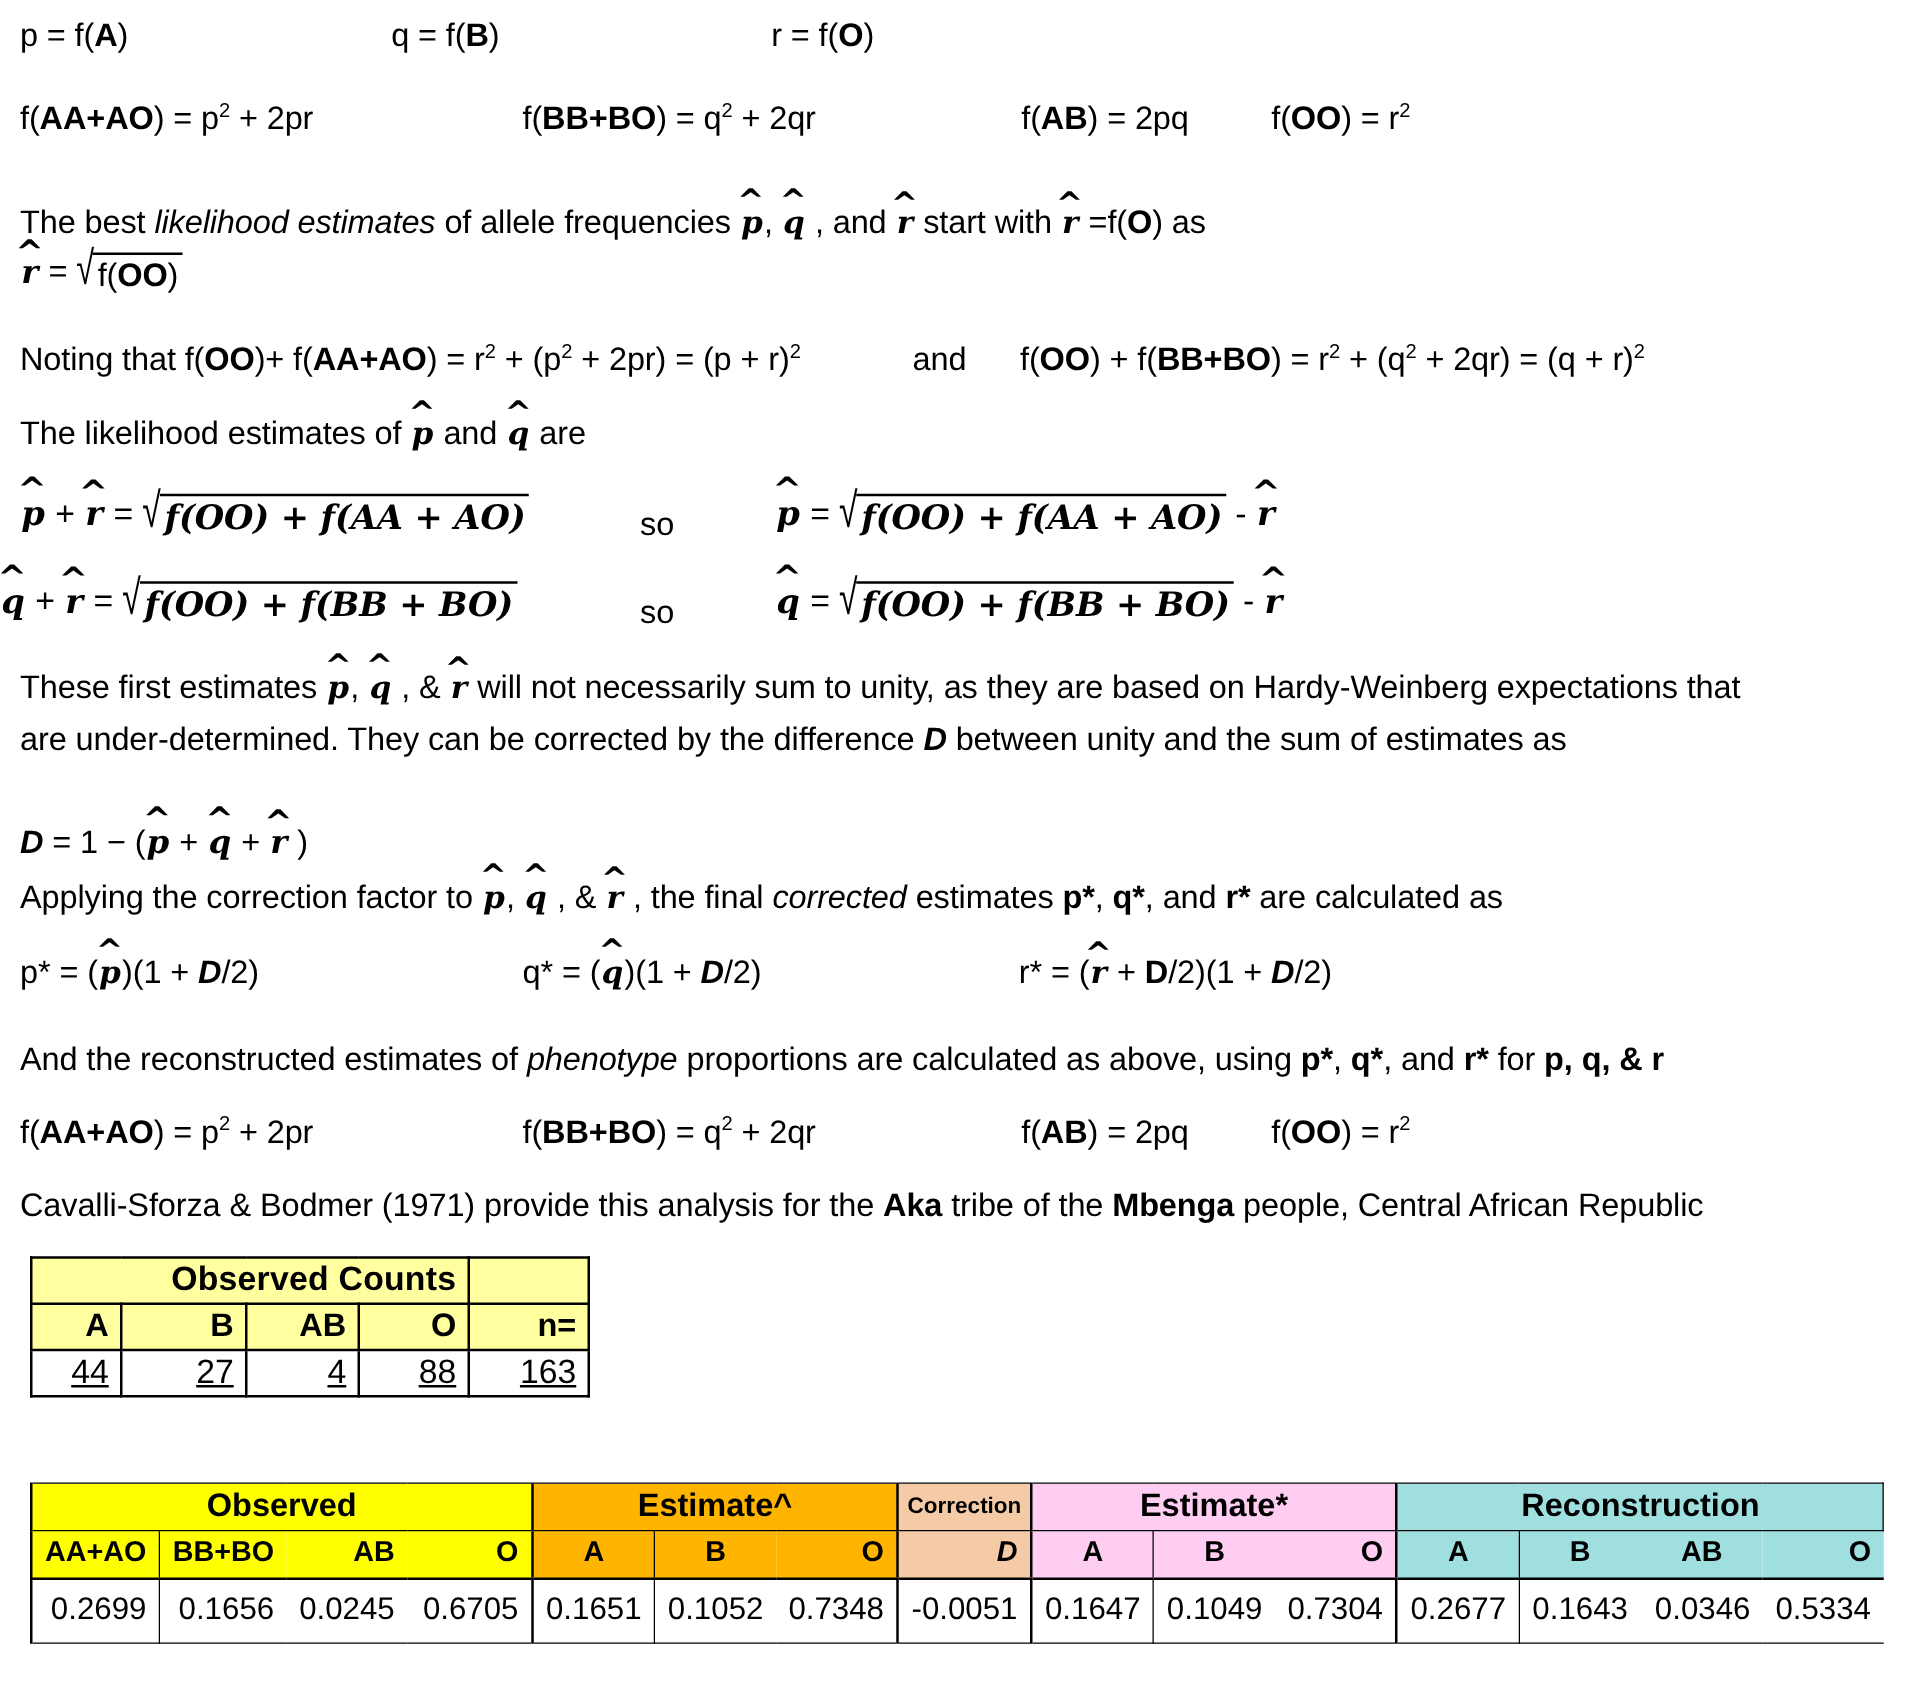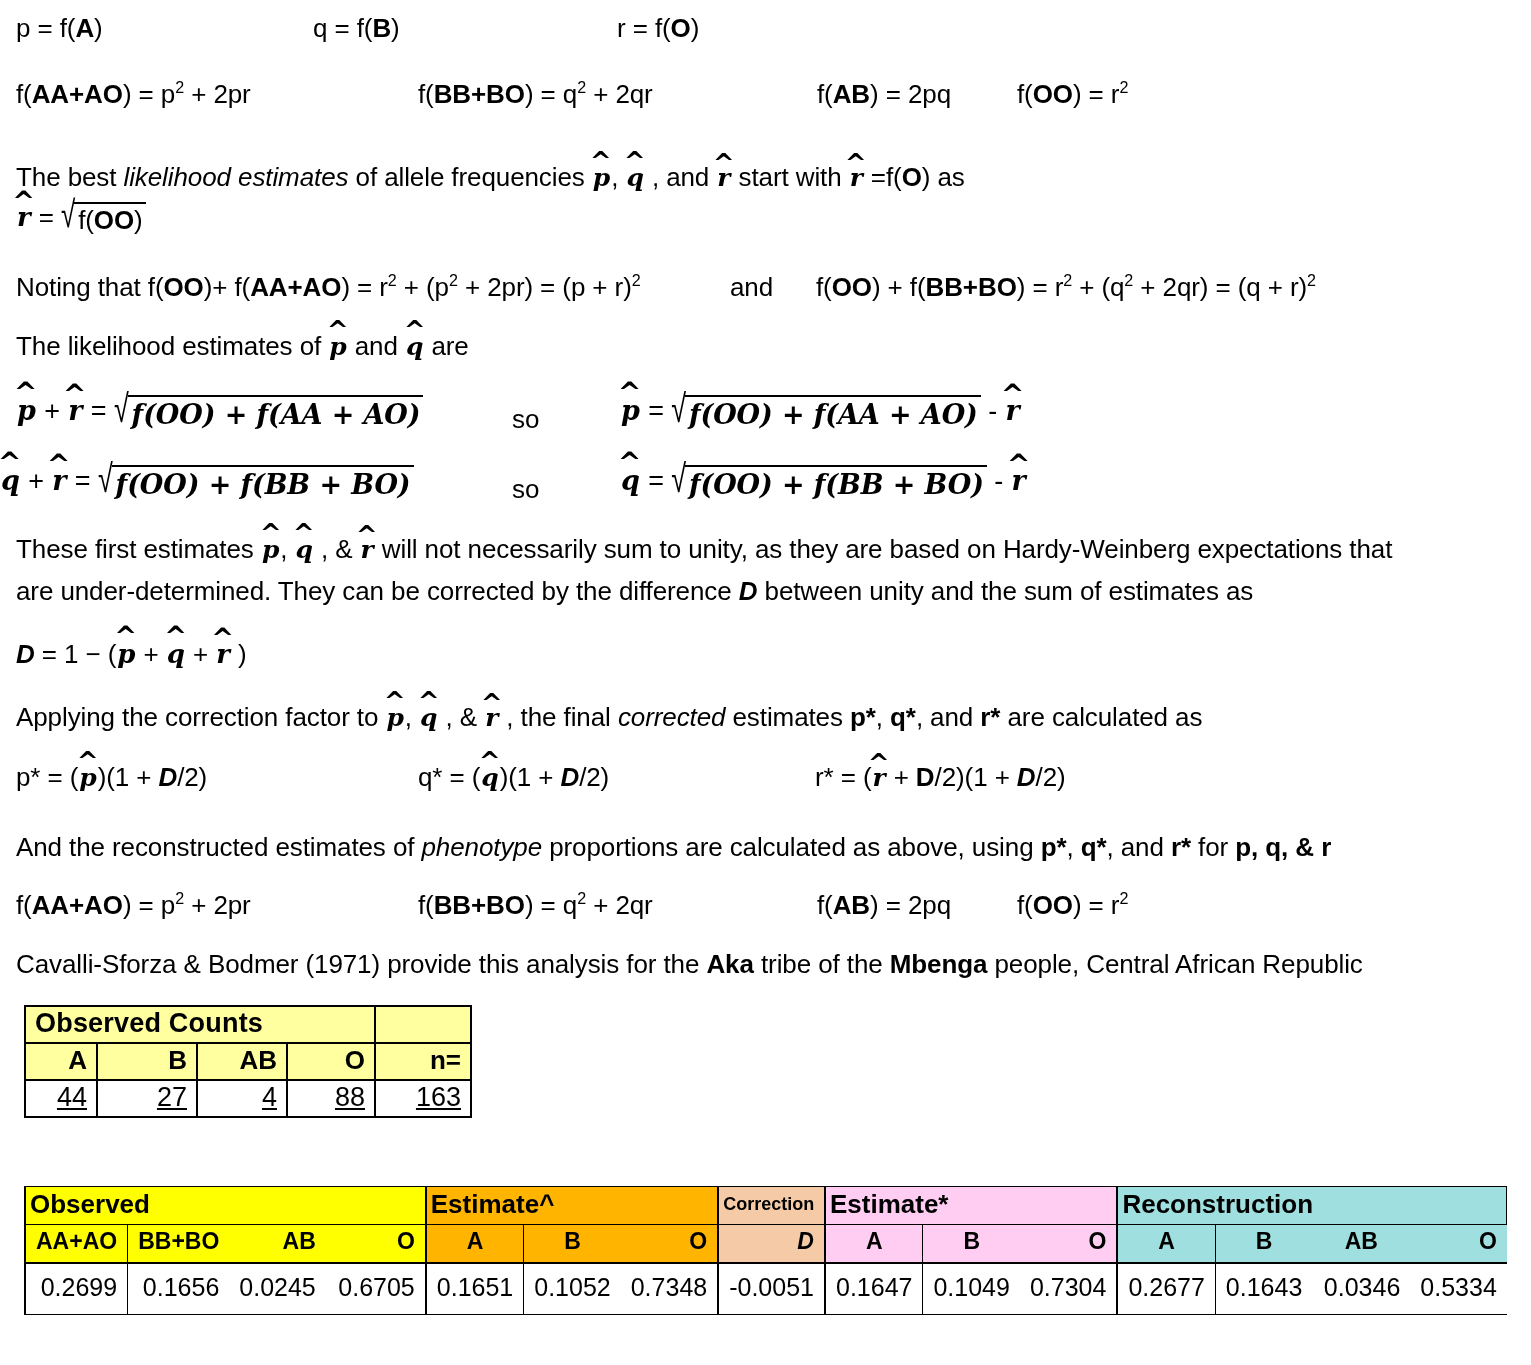--- a/index.html
+++ b/index.html
@@ -102,21 +102,21 @@
   table.counts td, table.counts th {
     border: 2px solid #000;
     padding: 1px 9px 3px 9px;
     font-weight: bold;
     text-align: right;
     height: 36px;
     box-sizing: border-box;
   }
   table.counts .title {
     background: #ffffa0;
-    text-align: left;
+    text-align: right;
     font-size: 27px;
     letter-spacing: 0.2px;
   }
   table.counts .hdr {
     background: #ffffa0;
     font-size: 26px;
   }
   table.counts .val {
     background: #ffffff;
     font-weight: normal;
@@ -124,21 +124,21 @@
     text-decoration: underline;
   }
 
   table.results {
     position: absolute;
     left: 24px;
     top: 1186px;
   }
   table.results th, table.results td {
     border: 1.6px solid #000;
-    text-align: left;
+    text-align: center;
     box-sizing: border-box;
   }
   table.results .grouphdr {
     font-weight: bold;
     font-size: 26px;
     height: 38px;
     padding: 0 4px 3px 4px;
   }
   table.results .grouphdr.small {
     font-size: 18px;
@@ -239,21 +239,21 @@
     <span class="hat q">q</span><span> = </span><span class="sqrt"><span class="radical">√</span><span class="rad-body mathbi"><span class="mathit">f</span><span>(OO)</span><span> + </span><span class="mathit">f</span><span>(BB + BO)</span></span></span><span> - </span><span class="hat r">r</span>
   </div>
 
   <div class="line" style="left:16px; top:577px;">
     <span>are under-determined. They can be corrected by the difference </span><span class="bi">D</span><span> between unity and the sum of estimates as</span>
   </div>
   <div class="line" style="left:16px; top:535px;">
     <span>These first estimates </span><span class="hat p" style="font-size:0.96em;">p</span><span>, </span><span class="hat q" style="font-size:0.96em;">q</span><span> , &amp; </span><span class="hat r" style="font-size:0.96em;">r</span><span> will not necessarily sum to unity, as they are based on Hardy-Weinberg expectations that</span>
   </div>
 
-  <div class="line" style="left:16px; top:640px;">
+  <div class="line" style="left:16px; top:659px;">
     <span class="bi">D</span><span> = 1 − (</span><span class="hat p" style="font-size:1.0em;">p</span><span> + </span><span class="hat q" style="font-size:1.0em;">q</span><span> + </span><span class="hat r" style="font-size:1.0em;">r</span><span> )</span>
   </div>
 
   <div class="line" style="left:16px; top:703px;">
     <span>Applying the correction factor to </span><span class="hat p" style="font-size:0.96em;">p</span><span>, </span><span class="hat q" style="font-size:0.96em;">q</span><span> , &amp; </span><span class="hat r" style="font-size:0.96em;">r</span><span> , the final </span><span class="i">corrected</span><span> estimates </span><span class="b">p*</span><span>, </span><span class="b">q*</span><span>, and </span><span class="b">r*</span><span> are calculated as</span>
   </div>
 
   <div class="line" style="left:16px; top:763px;">
     <span>p* = (</span><span class="hat p" style="font-size:0.96em;">p</span><span>)(1 + </span><span class="bi">D</span><span>/2)</span>
   </div>

